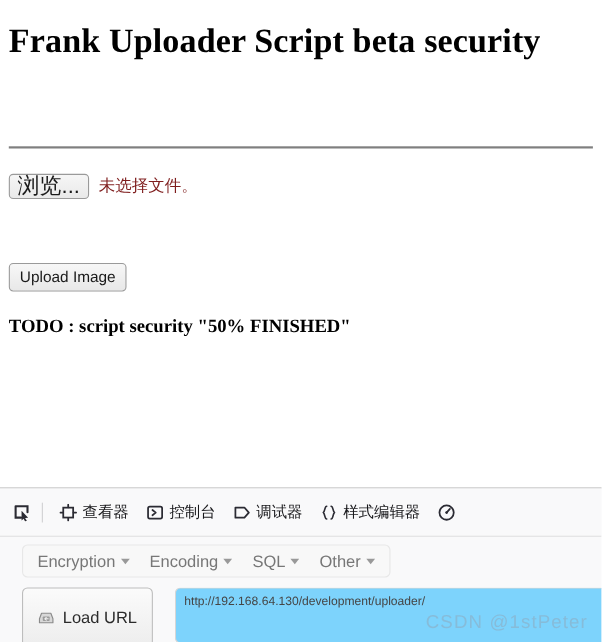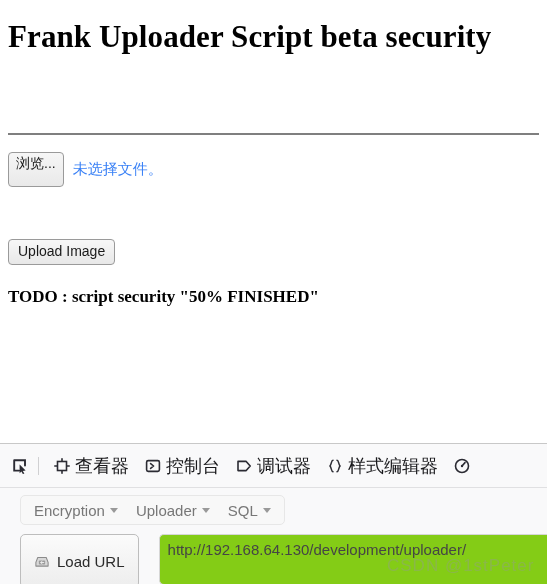--- a/index.html
+++ b/index.html
@@ -67,35 +67,35 @@
 
   .file-row {
     display: flex;
     align-items: center;
     margin-bottom: 19px;
     height: 24px;
   }
 
   .browse-btn {
     font-family: "Liberation Sans", "DejaVu Sans", sans-serif;
-    font-size: 14px;
+    font-size: 20px;
     color: #1a1a1a;
     background: linear-gradient(#f6f6f6, #e9e9e9);
     border: 1px solid #9a9a9a;
     border-radius: 4px;
-    padding: 2px 7px 15px 7px;
+    padding: 2px 7px 3px 7px;
     line-height: 16px;
     cursor: default;
     white-space: nowrap;
   }
 
   .file-status {
     font-family: "Liberation Sans", "DejaVu Sans", sans-serif;
     font-size: 15px;
-    color: #3b82f6;
+    color: #7f1d1d;
     margin-left: 9px;
     white-space: nowrap;
   }
 
   .upload-btn {
     font-family: "Liberation Sans", "DejaVu Sans", sans-serif;
     font-size: 14px;
     color: #1a1a1a;
     background: linear-gradient(#f7f7f7, #e8e8e8);
     border: 1px solid #9a9a9a;
@@ -165,21 +165,21 @@
     gap: 5px;
     padding: 0 8px;
     height: 30px;
     flex: 0 0 auto;
     cursor: default;
     white-space: nowrap;
   }
 
   .dt-tab-label {
     font-family: "Liberation Sans", "DejaVu Sans", sans-serif;
-    font-size: 18px;
+    font-size: 14px;
     color: #18181b;
   }
 
   .dt-icon {
     display: inline-flex;
     align-items: center;
     justify-content: center;
     width: 16px;
     height: 16px;
     flex: 0 0 auto;
@@ -248,28 +248,28 @@
     font-family: "Liberation Sans", "DejaVu Sans", sans-serif;
     font-size: 15px;
     color: #2b2b2b;
     white-space: nowrap;
   }
 
   .url-input {
     margin-left: 20px;
     flex: 1 1 auto;
     height: 51px;
-    background: #84cc16;
+    background: #7dd3fc;
     border: 1px solid #d6d6d6;
     border-right: none;
     border-radius: 5px 0 0 5px;
     box-sizing: border-box;
     padding: 6px 4px 0 8px;
     font-family: "Liberation Sans", "DejaVu Sans", sans-serif;
-    font-size: 15px;
+    font-size: 11px;
     color: #454545;
     overflow: hidden;
     white-space: nowrap;
   }
 
   .watermark {
     position: absolute;
     left: 387px;
     top: 556px;
     font-family: "Liberation Sans", "DejaVu Sans", sans-serif;
@@ -373,25 +373,29 @@
   </div>
 
   <div class="hackbar">
 
     <div class="hb-menubar">
       <div class="hb-menu">
         <span>Encryption</span>
         <span class="caret"></span>
       </div>
       <div class="hb-menu">
-        <span>Uploader</span>
+        <span>Encoding</span>
         <span class="caret"></span>
       </div>
       <div class="hb-menu">
         <span>SQL</span>
+        <span class="caret"></span>
+      </div>
+      <div class="hb-menu">
+        <span>Other</span>
         <span class="caret"></span>
       </div>
     </div>
 
     <div class="hb-row">
 
       <div class="loadurl-btn">
         <span class="dt-icon">
           <svg width="17" height="17" viewBox="0 0 17 17">
             <path d="M2 9.5 L4 4.2 H13 L15 9.5 V13.4 H2 Z" fill="#d8d8d8" stroke="#8a8a8a" stroke-width="1.1" stroke-linejoin="round"></path>

